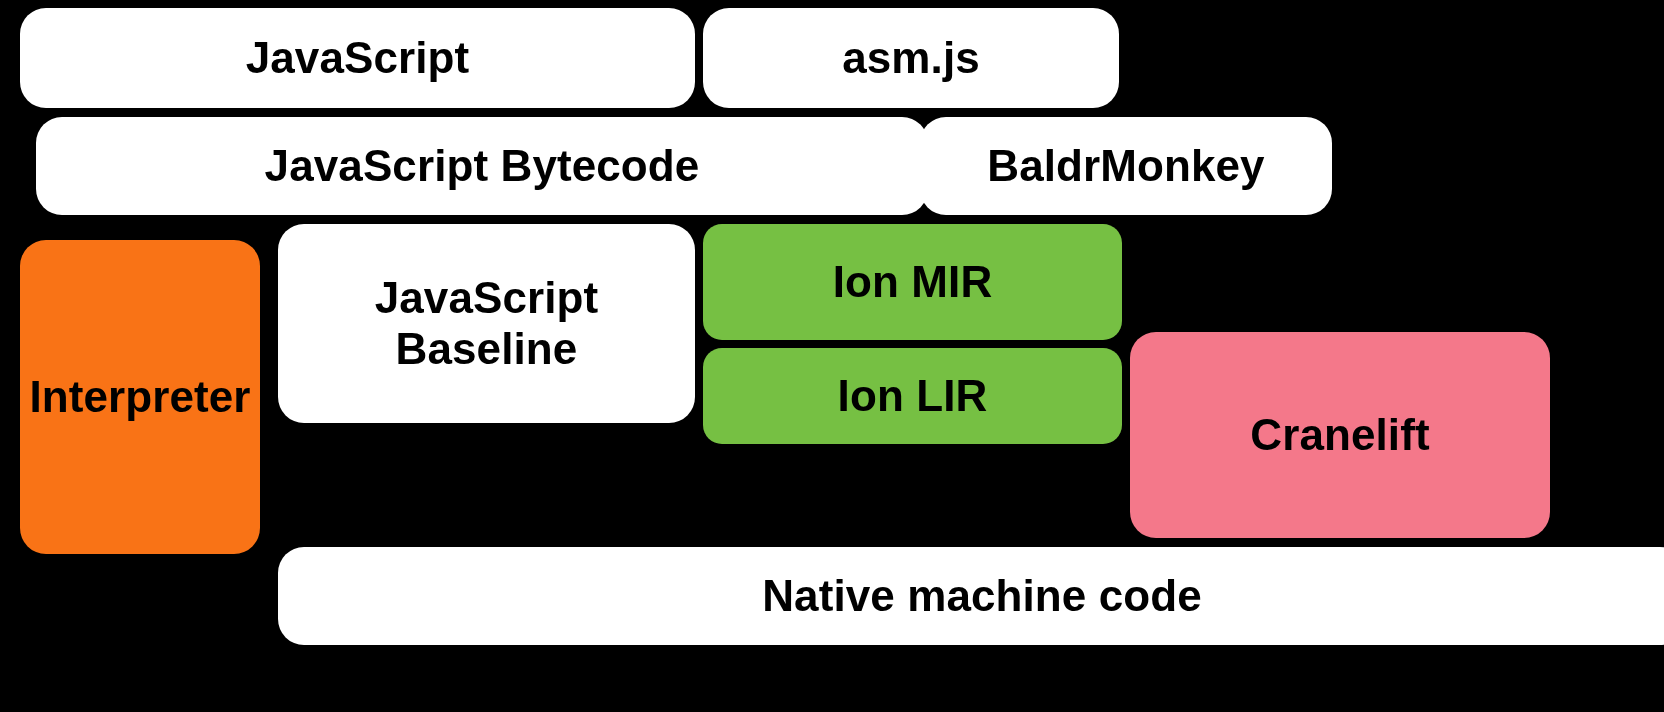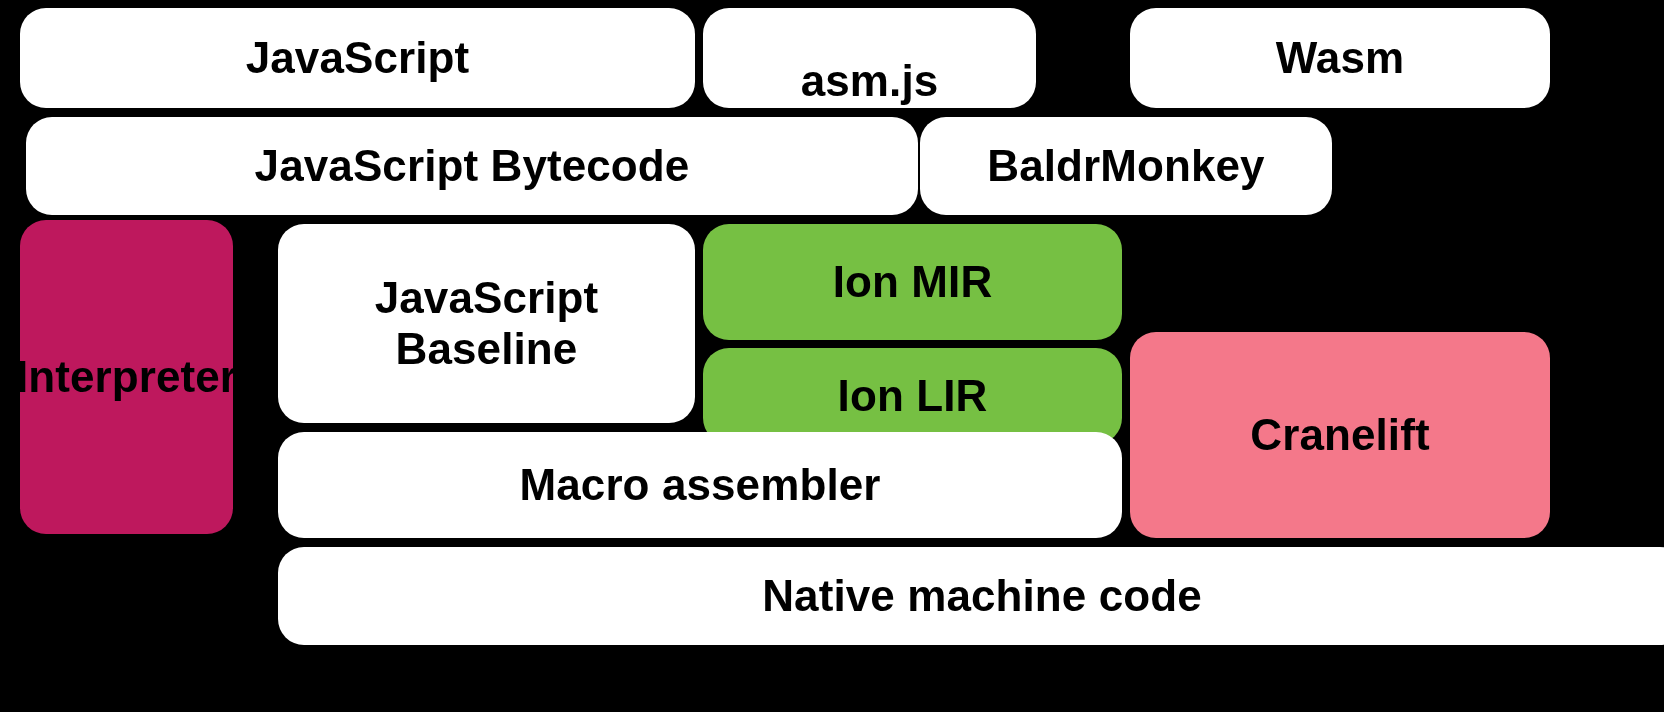--- a/index.html
+++ b/index.html
@@ -31,37 +31,35 @@
     font-size: 44px;
     line-height: 1.14;
     font-weight: 700;
     letter-spacing: 0.1px;
     white-space: pre-line;
     padding: 2px 10px;
     user-select: none;
   }
   .node.fill-white { background: #ffffff; }
   .node.fill-gray  { background: #ebebeb; }
-  .node.fill-green { background: #76c043; }
+  .node.fill-green { background: #76c043; border-radius: 19px; }
   .node.fill-pink  { background: #f4788a; }
   .node .label {
     display: block;
     white-space: pre-line;
   }
 </style>
 </head>
 <body>
 
 <div id="diagram" style="background: rgb(0, 0, 0);">
     <div class="node fill-white" style="left: 20px; top: 8px; width: 675px; height: 100px; background: rgb(255, 255, 255);"><span class="label">JavaScript</span></div>
-    <div class="node fill-white" style="left: 703px; top: 8px; width: 333px; height: 100px; background: rgb(255, 255, 255); align-items: flex-end;"><span class="label">asm.js</span></div>
-    <div class="node fill-white" style="left: 1130px; top: 8px; width: 420px; height: 100px; background: rgb(255, 255, 255);"><span class="label">Wasm</span></div>
-    <div class="node fill-white" style="left: 26px; top: 117px; width: 892px; height: 98px; background: rgb(255, 255, 255);"><span class="label">JavaScript Bytecode</span></div>
+    <div class="node fill-white" style="left: 703px; top: 8px; width: 416px; height: 100px; background: rgb(255, 255, 255);"><span class="label">asm.js</span></div>
+    <div class="node fill-white" style="left: 36px; top: 117px; width: 892px; height: 98px; background: rgb(255, 255, 255);"><span class="label">JavaScript Bytecode</span></div>
     <div class="node fill-white" style="left: 920px; top: 117px; width: 412px; height: 98px; background: rgb(255, 255, 255);"><span class="label">BaldrMonkey</span></div>
-    <div class="node fill-gray" style="left: 20px; top: 220px; width: 213px; height: 314px; background: #be185d;"><span class="label">Interpreter</span></div>
+    <div class="node fill-gray" style="left: 20px; top: 240px; width: 240px; height: 314px; background: #f97316;"><span class="label">Interpreter</span></div>
     <div class="node fill-white" style="left: 278px; top: 224px; width: 417px; height: 199px; background: rgb(255, 255, 255);"><span class="label">JavaScript
 Baseline</span></div>
     <div class="node fill-green" style="left: 703px; top: 224px; width: 419px; height: 116px; background: rgb(118, 192, 67);"><span class="label">Ion MIR</span></div>
     <div class="node fill-green" style="left: 703px; top: 348px; width: 419px; height: 96px; background: rgb(118, 192, 67);"><span class="label">Ion LIR</span></div>
     <div class="node fill-pink" style="left: 1130px; top: 332px; width: 420px; height: 206px; background: rgb(244, 120, 138);"><span class="label">Cranelift</span></div>
-    <div class="node fill-white" style="left: 278px; top: 432px; width: 844px; height: 106px; background: rgb(255, 255, 255);"><span class="label">Macro assembler</span></div>
     <div class="node fill-white" style="left: 278px; top: 547px; width: 1408px; height: 98px; background: rgb(255, 255, 255);"><span class="label">Native machine code</span></div>
   </div>
 
 </body></html>

